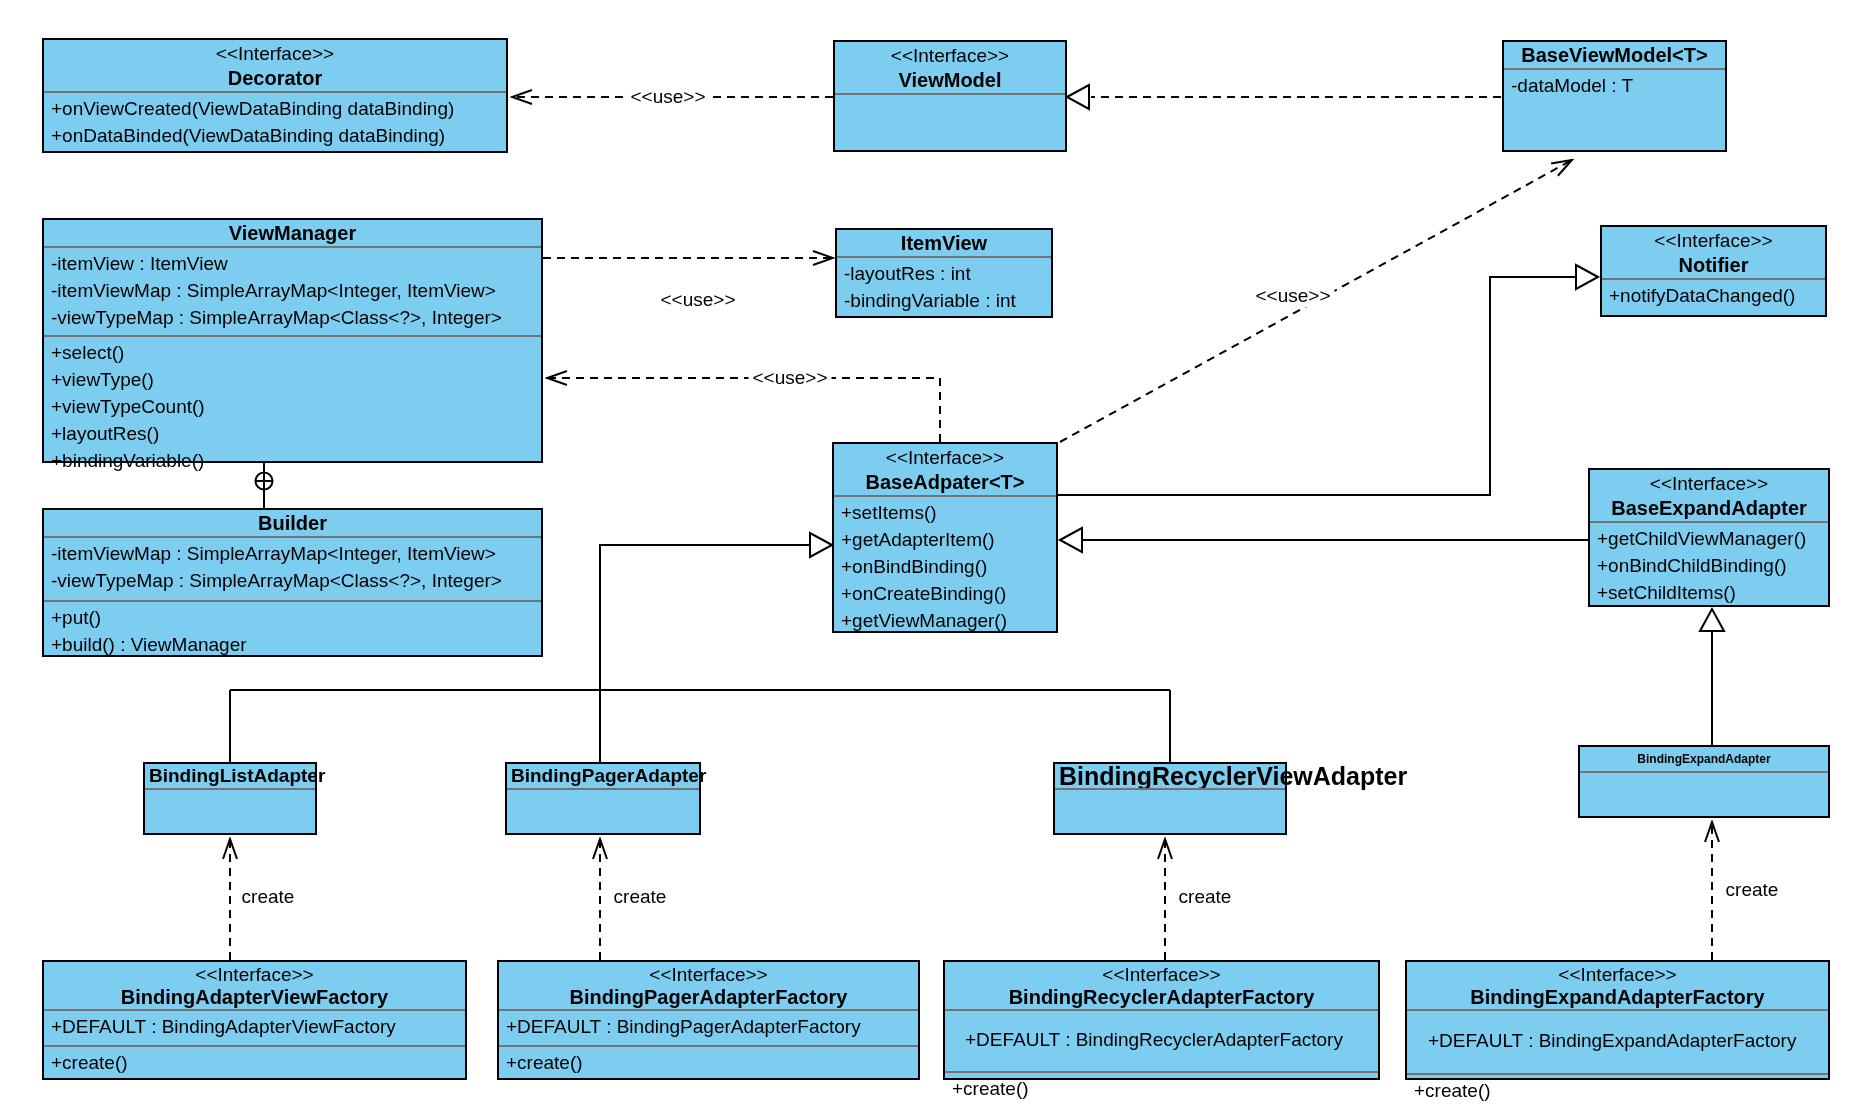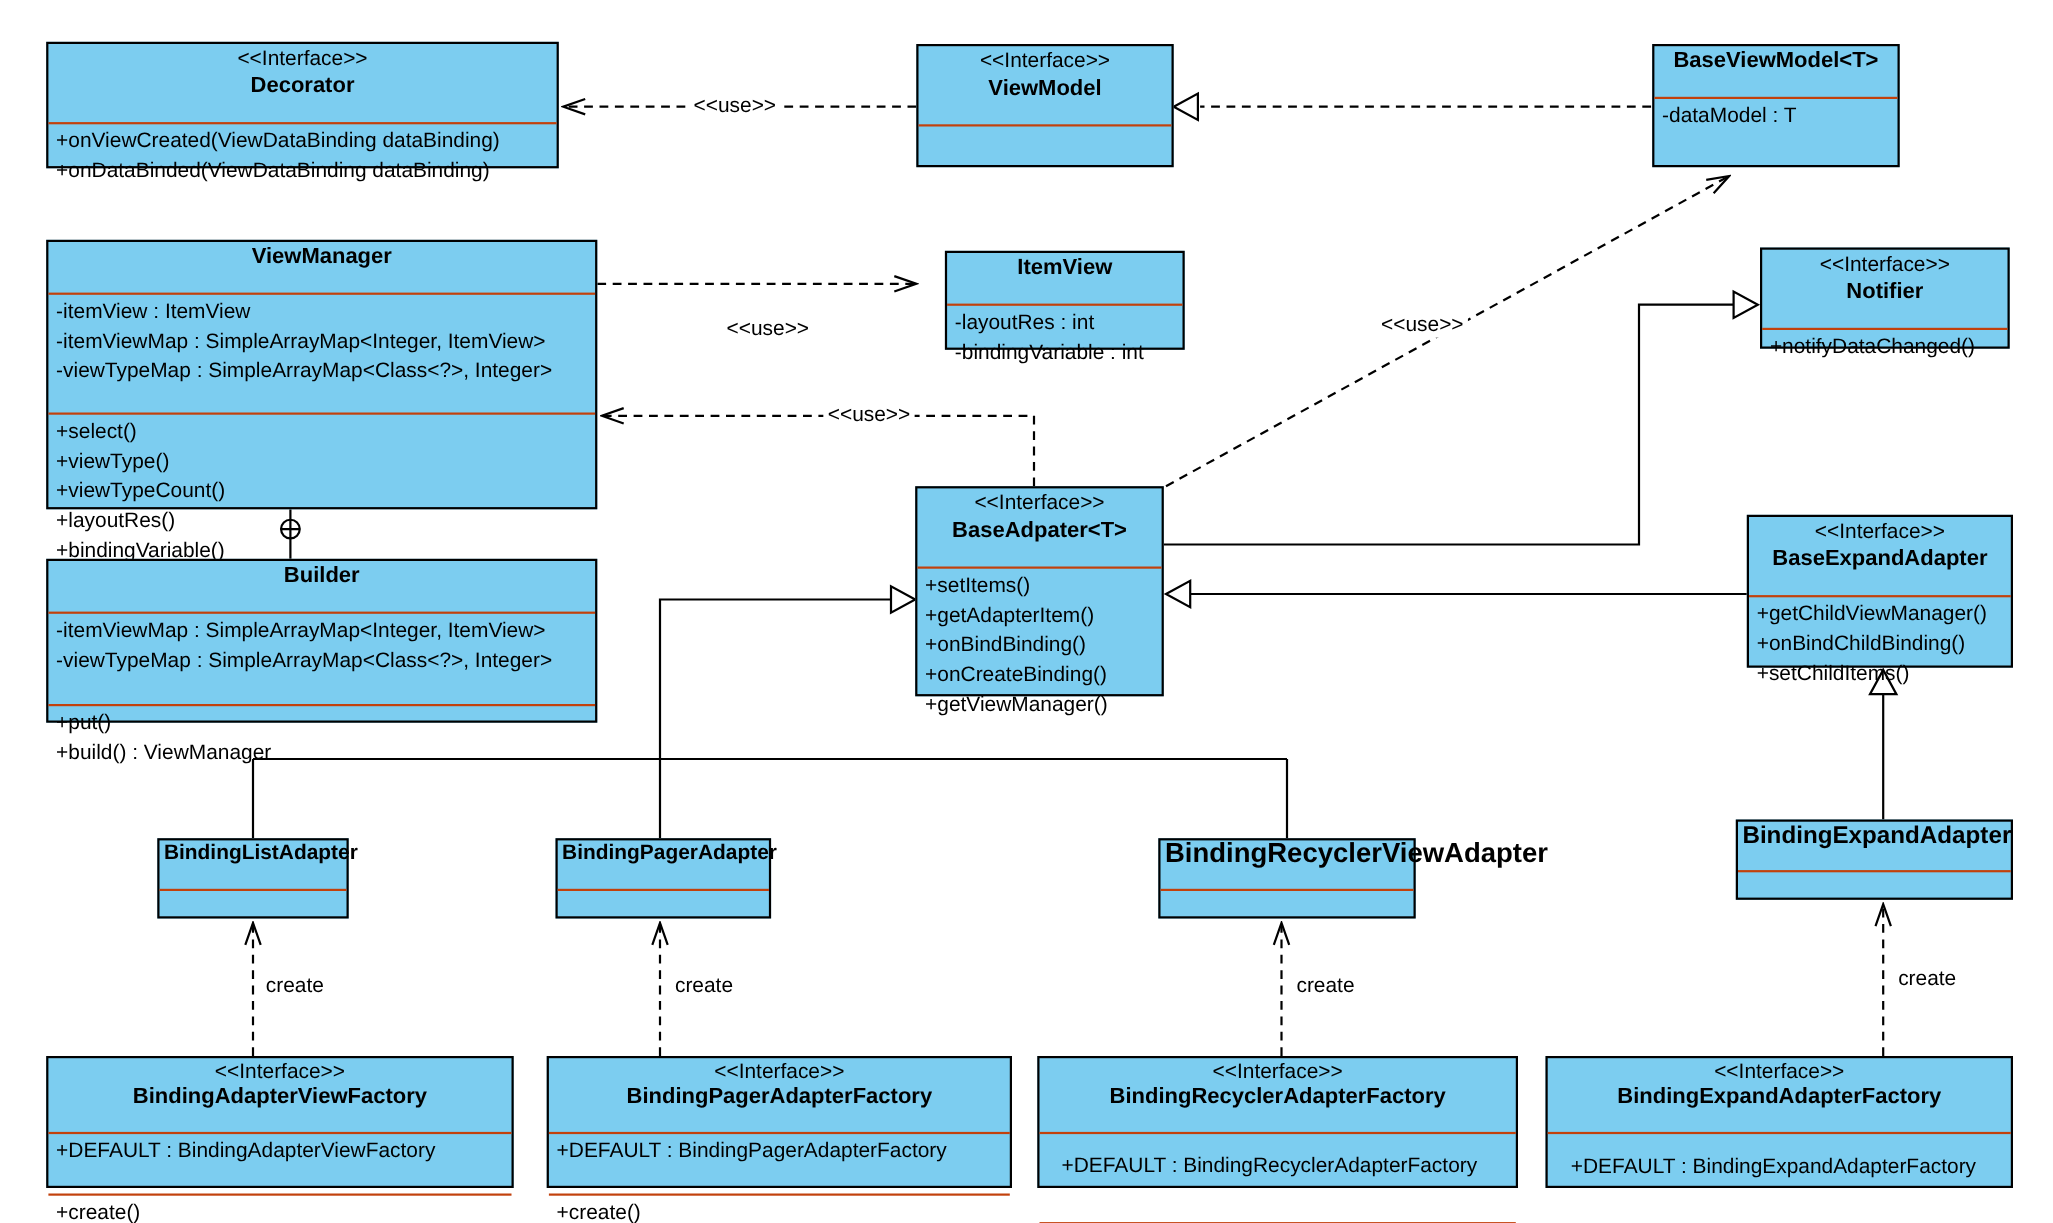--- a/index.html
+++ b/index.html
@@ -3,21 +3,21 @@
 <meta charset="utf-8">
 <style>
   html,body{margin:0;padding:0;background:#ffffff;}
   .canvas{position:relative;width:1866px;height:1112px;background:#ffffff;overflow:hidden;
           font-family:Liberation Sans, sans-serif;color:#000;}
   .edges{position:absolute;left:0;top:0;}
   .box{position:absolute;background:#7ccdf0;border:2px solid #000;box-sizing:border-box;
        display:flex;flex-direction:column;}
   .title{text-align:center;font-weight:bold;font-size:20px;line-height:24px;padding:1px 4px;flex:0 0 auto;}
   .stereo{font-weight:normal;font-size:19px;line-height:25px;}
-  .comp{border-top:2px solid #c2410c;flex:1 1 auto;padding:2px 0;margin-top:20px;}
+  .comp{border-top:2px solid #737373;flex:1 1 auto;padding:2px 0;}
   .comp.fixed{flex:0 0 auto;}
   .member{font-size:19px;line-height:27px;padding:0 7px;white-space:nowrap;text-align:left;}
   .fact .member{line-height:31px;}
   .edge-label{position:absolute;font-size:19px;white-space:nowrap;transform:translate(-50%,-50%);}
   .edge-label.onln{background:#ffffff;padding:0 4px;}
 </style>
 </head>
 <body>
 
 <div class="canvas">
@@ -104,21 +104,21 @@
     </div>
     <div class="comp">
       <div class="member">+select()</div>
       <div class="member">+viewType()</div>
       <div class="member">+viewTypeCount()</div>
       <div class="member">+layoutRes()</div>
       <div class="member">+bindingVariable()</div>
     </div>
   </div>
 
-  <div class="box" style="left:859px;top:228px;width:218px;height:90px">
+  <div class="box" style="left:835px;top:228px;width:218px;height:90px">
     <div class="title">
       <div>ItemView</div>
     </div>
     <div class="comp">
       <div class="member">-layoutRes : int</div>
       <div class="member">-bindingVariable : int</div>
     </div>
   </div>
 
   <div class="box" style="left:1600px;top:225px;width:227px;height:92px">
@@ -186,21 +186,21 @@
   </div>
 
   <div class="box" style="left:1053px;top:762px;width:234px;height:73px">
     <div class="title" style="font-size:25px;line-height:22px">
       <div>BindingRecyclerViewAdapter</div>
     </div>
     <div class="comp"></div>
   </div>
 
   <div class="box" style="left:1578px;top:745px;width:252px;height:73px">
-    <div class="title" style="font-size:22px;line-height:22px">
+    <div class="title" style="font-size:12px;line-height:22px">
       <div>BindingExpandAdapter</div>
     </div>
     <div class="comp"></div>
   </div>
 
   <div class="box fact" style="left:42px;top:960px;width:425px;height:120px">
     <div class="title" style="line-height:22px">
       <div class="stereo" style="line-height:23px">&lt;&lt;Interface&gt;&gt;</div>
       <div>BindingAdapterViewFactory</div>
     </div>

